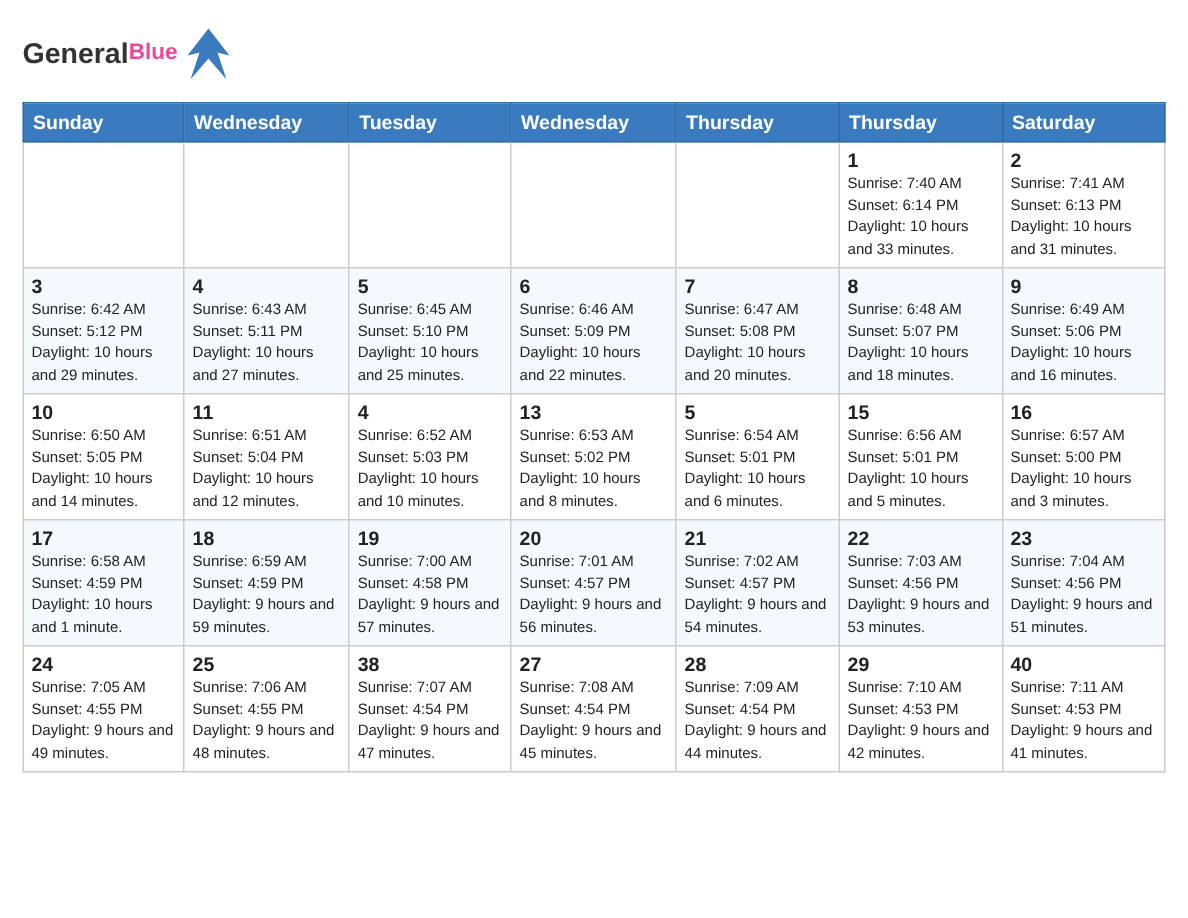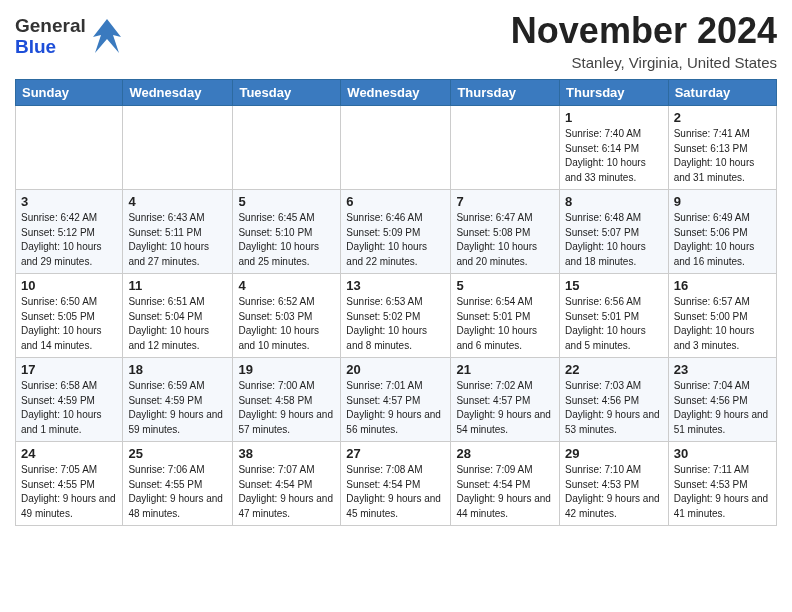--- a/index.html
+++ b/index.html
@@ -88,34 +88,30 @@
       background: #fff !important;
     }
   </style>
 </head>
 <body>
 
 <div class="page">
   <div class="header">
     <div class="logo">
       <div class="logo-row">
-        <div style="display:flex;flex-direction:column;line-height:1.1;">
+        <div style="display:flex;flex-direction:row;line-height:1.1;">
           <span style="font-size:19px;font-weight:bold;color:#333;">General</span>
-          <span style="font-size:19px;font-weight:bold;color:#1d4ed8;">Blue</span>
+          <span style="font-size:15px;font-weight:bold;color:#ec4899;">Blue</span>
         </div>
         <div style="margin-left:3px;margin-top:2px;">
           <svg width="32" height="38" viewBox="0 0 32 38">
             <polygon points="16,2 30,20 22,18 28,36 16,22 4,36 10,18 2,20" fill="#3a7abf"></polygon>
           </svg>
         </div>
       </div>
-    </div>
-    <div class="title-block">
-      <div class="month-title">November 2024</div>
-      <div class="location">Stanley, Virginia, United States</div>
     </div>
   </div>
 
   <table class="calendar">
     <thead>
       <tr>
       <th>Sunday</th>
           <th>Wednesday</th>
           <th>Tuesday</th>
           <th>Wednesday</th>
@@ -249,19 +245,19 @@
           </td>
           <td>
             <span class="day-num">28</span>
             <div class="day-info">Sunrise: 7:09 AM<br>Sunset: 4:54 PM<br>Daylight: 9 hours and 44 minutes.</div>
           </td>
           <td>
             <span class="day-num">29</span>
             <div class="day-info">Sunrise: 7:10 AM<br>Sunset: 4:53 PM<br>Daylight: 9 hours and 42 minutes.</div>
           </td>
           <td>
-            <span class="day-num">30</span>
+            <span class="day-num">40</span>
             <div class="day-info">Sunrise: 7:11 AM<br>Sunset: 4:53 PM<br>Daylight: 9 hours and 41 minutes.</div>
           </td>
         </tr>
       </tbody>
   </table>
 </div>
 
 </body></html>

